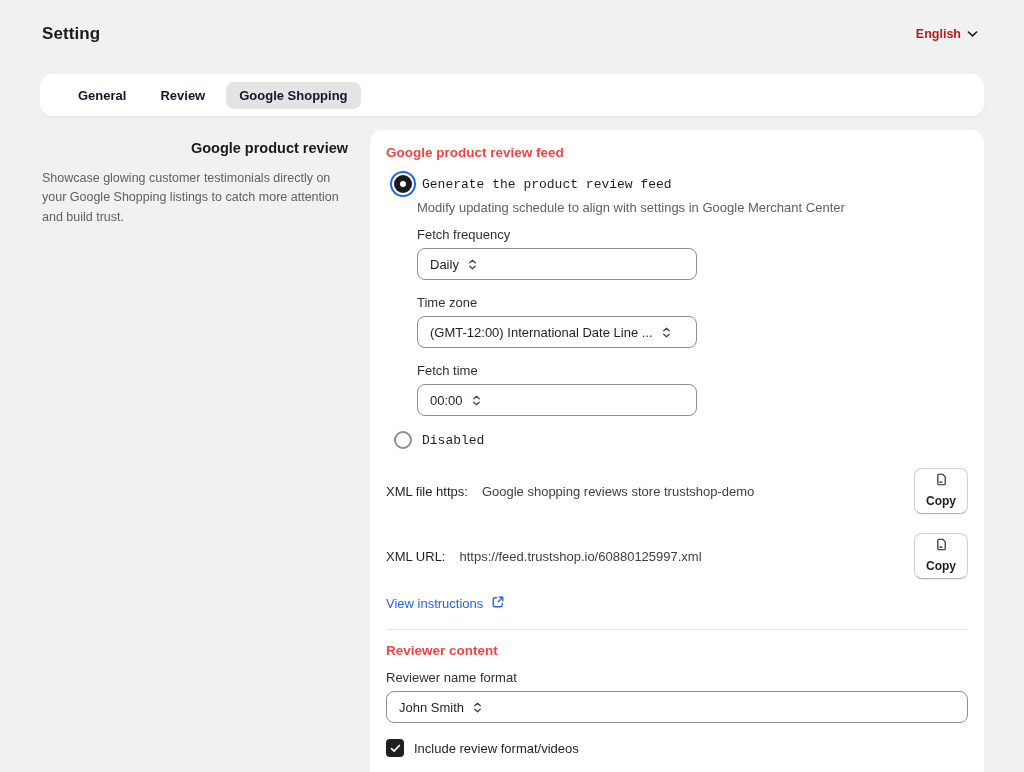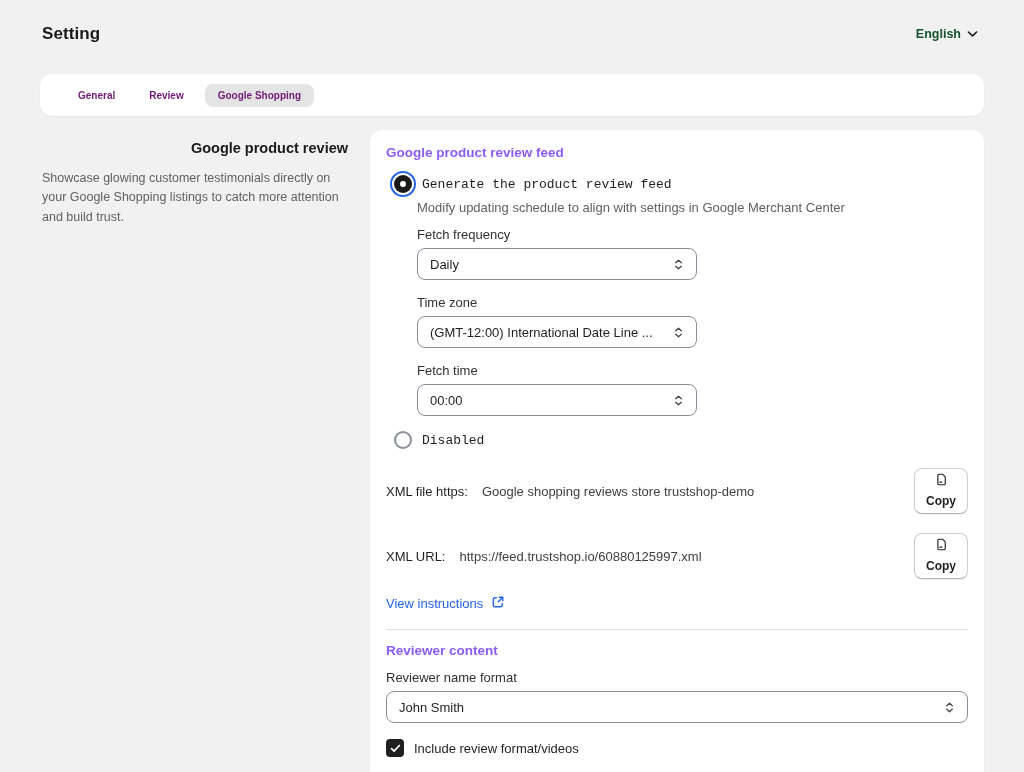--- a/index.html
+++ b/index.html
@@ -14,49 +14,49 @@
   .page { width:1024px; height:772px; overflow:hidden; }
 
   
   .header {
     display:flex; justify-content:space-between; align-items:center;
     padding:24px 46px 0 42px;
   }
   .page-title { font-size:17px; font-weight:700; color:#1a1a1a; letter-spacing:.1px; }
   .lang-select {
     display:inline-flex; align-items:center; gap:6px;
-    font-size:12.5px; font-weight:700; color:#14532d; cursor:pointer;
+    font-size:12.5px; font-weight:700; color:#b91c1c; cursor:pointer;
   }
   .lang-select svg { display:block; }
 
   
   .tabs-card {
     margin:30px 40px 0; height:42px;
     background:#fff; border-radius:12px;
     box-shadow:0 1px 2px rgba(0,0,0,.05);
     display:flex; align-items:center; gap:8px; padding:0 25px;
   }
   .tab {
-    font-size:10px; font-weight:700; color:#701a75;
+    font-size:13px; font-weight:700; color:#0f172a;
     padding:6px 13px; border-radius:8px; cursor:pointer; white-space:nowrap;
   }
   .tab.active { background:#e4e4e4; }
 
   
   .content { display:flex; align-items:flex-start; gap:18px; margin:14px 40px 0; }
   .left-col { width:312px; flex:0 0 312px; padding:10px 4px 0 2px; }
   .left-title { font-size:14.5px; font-weight:700; color:#1a1a1a;text-align:right; }
   .left-desc { margin-top:13px; font-size:12.5px; line-height:1.55; color:#616161; }
 
   .card {
     flex:1; background:#fff; border-radius:12px;
     box-shadow:0 1px 2px rgba(0,0,0,.05);
     padding:15px 16px 26px; min-height:660px;
   }
-  .section-title { font-size:13.5px; font-weight:700; color:#8b5cf6; }
+  .section-title { font-size:13.5px; font-weight:700; color:#ef4444; }
   .section-title.spaced { margin-top:13px; }
 
   
   .radio-row { display:flex; align-items:center; gap:10px; margin-top:15px; padding-left:8px;font-family:Liberation Mono, monospace; }
   .radio {
     width:18px; height:18px; border-radius:50%; flex:0 0 18px;
     background:#fff; border:2px solid #8a8f98;
   }
   .radio.checked {
     border:none; background:#1a1a1a;
@@ -66,21 +66,21 @@
   .radio.checked .dot { width:6px; height:6px; border-radius:50%; background:#fff; }
   .radio-label { font-size:13px; color:#1f1f1f; cursor:pointer; }
   .helper-text { margin:7px 0 0 31px; font-size:13px; color:#616161; }
 
   
   .fields { margin-left:31px; width:280px; }
   .field-label { display:block; margin-top:15px; font-size:13px; color:#303030; }
   .field-label.tight { margin-top:12px; }
   .select {
     margin-top:6px; height:32px; width:100%;
-    display:flex; align-items:center; justify-content:space-between;
+    display:flex; align-items:center; justify-content:flex-start;
     padding:0 12px; background:#fff;
     border:1px solid #8a8f98; border-radius:8px;
     font-size:13px; color:#1f1f1f; cursor:pointer;
   }
   .select svg { display:block; flex:0 0 auto; margin-left:8px; }
 
   
   .xml-row { display:flex; align-items:center; margin-top:19px; font-size:13px; }
   .xml-row.second { }
   .xml-label { color:#1f1f1f; }

